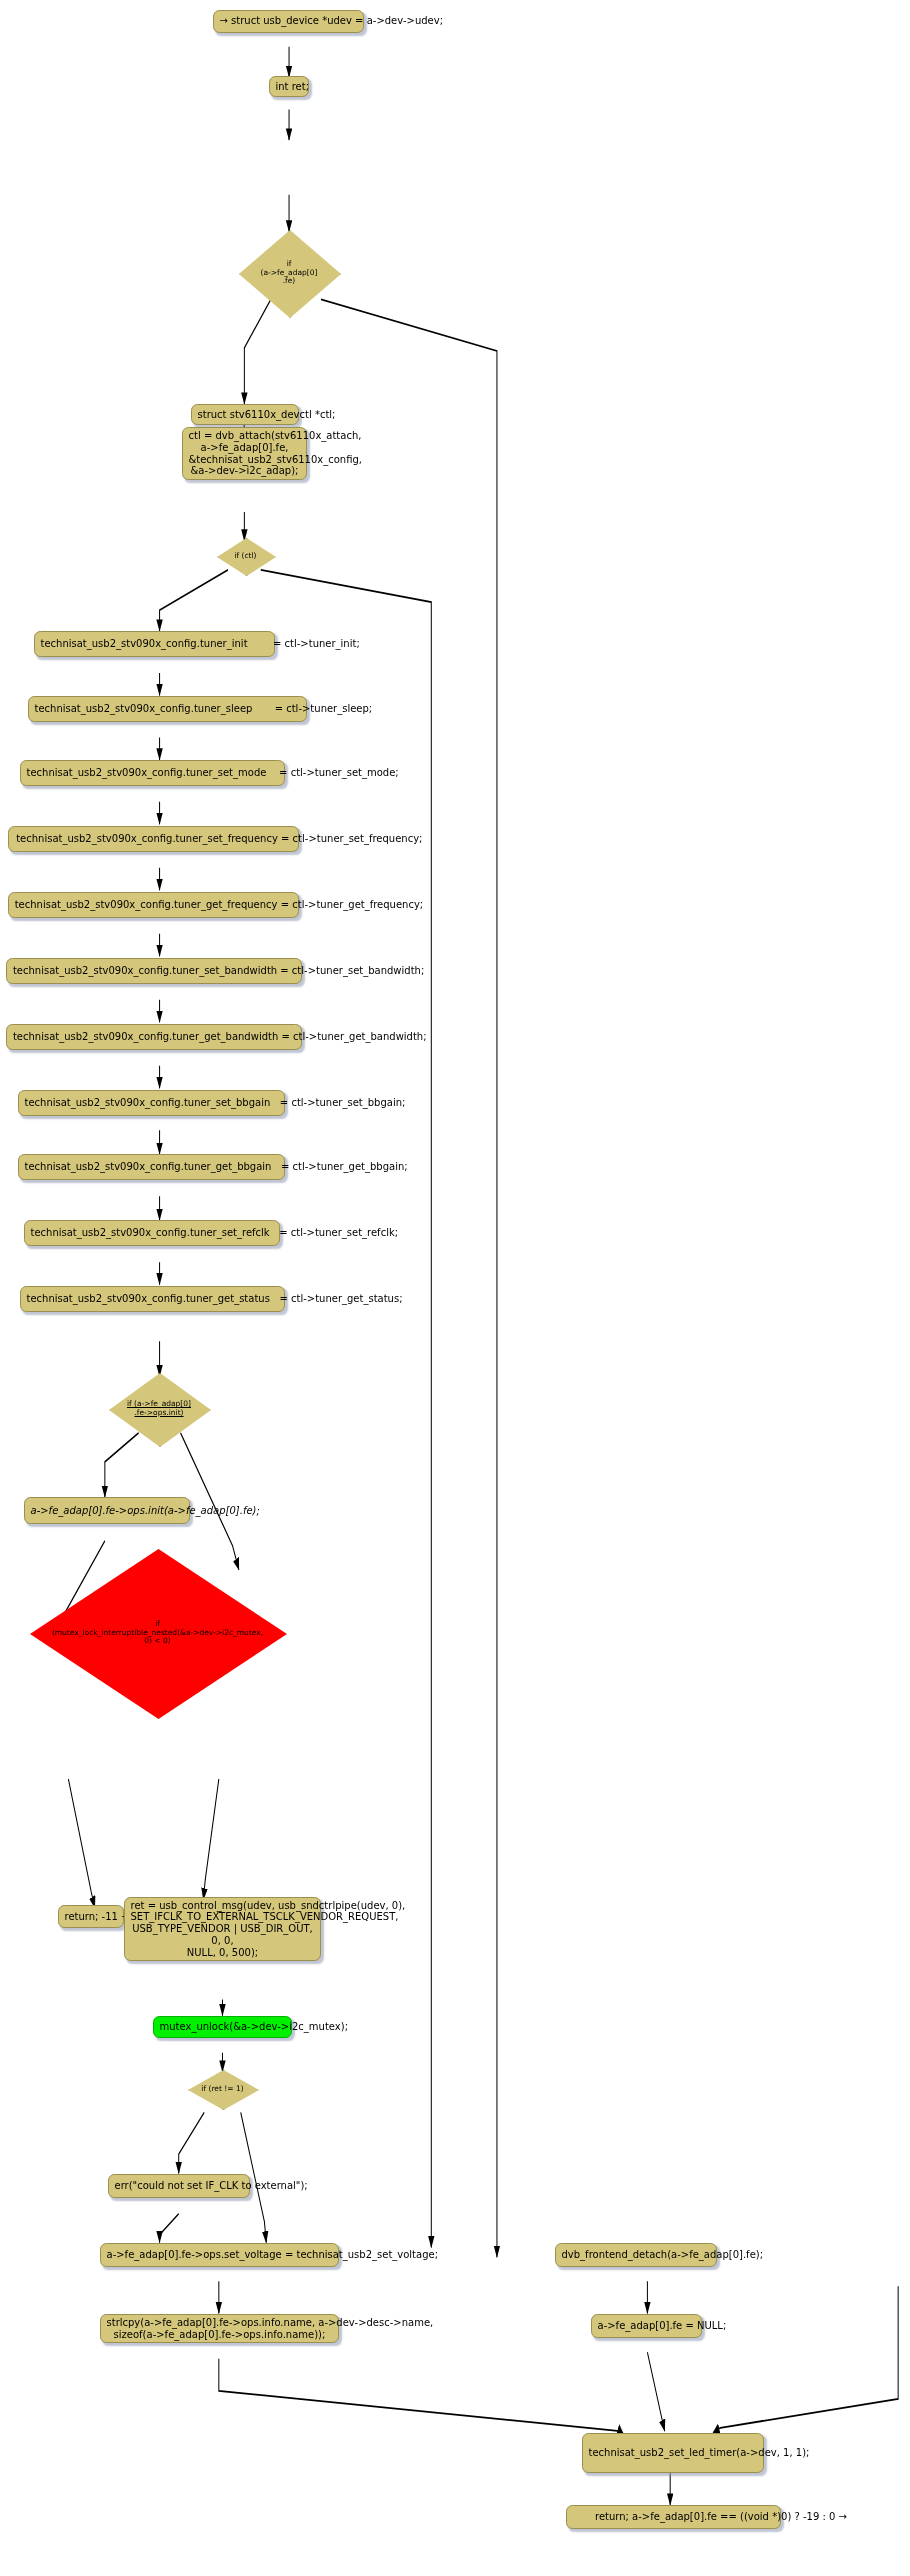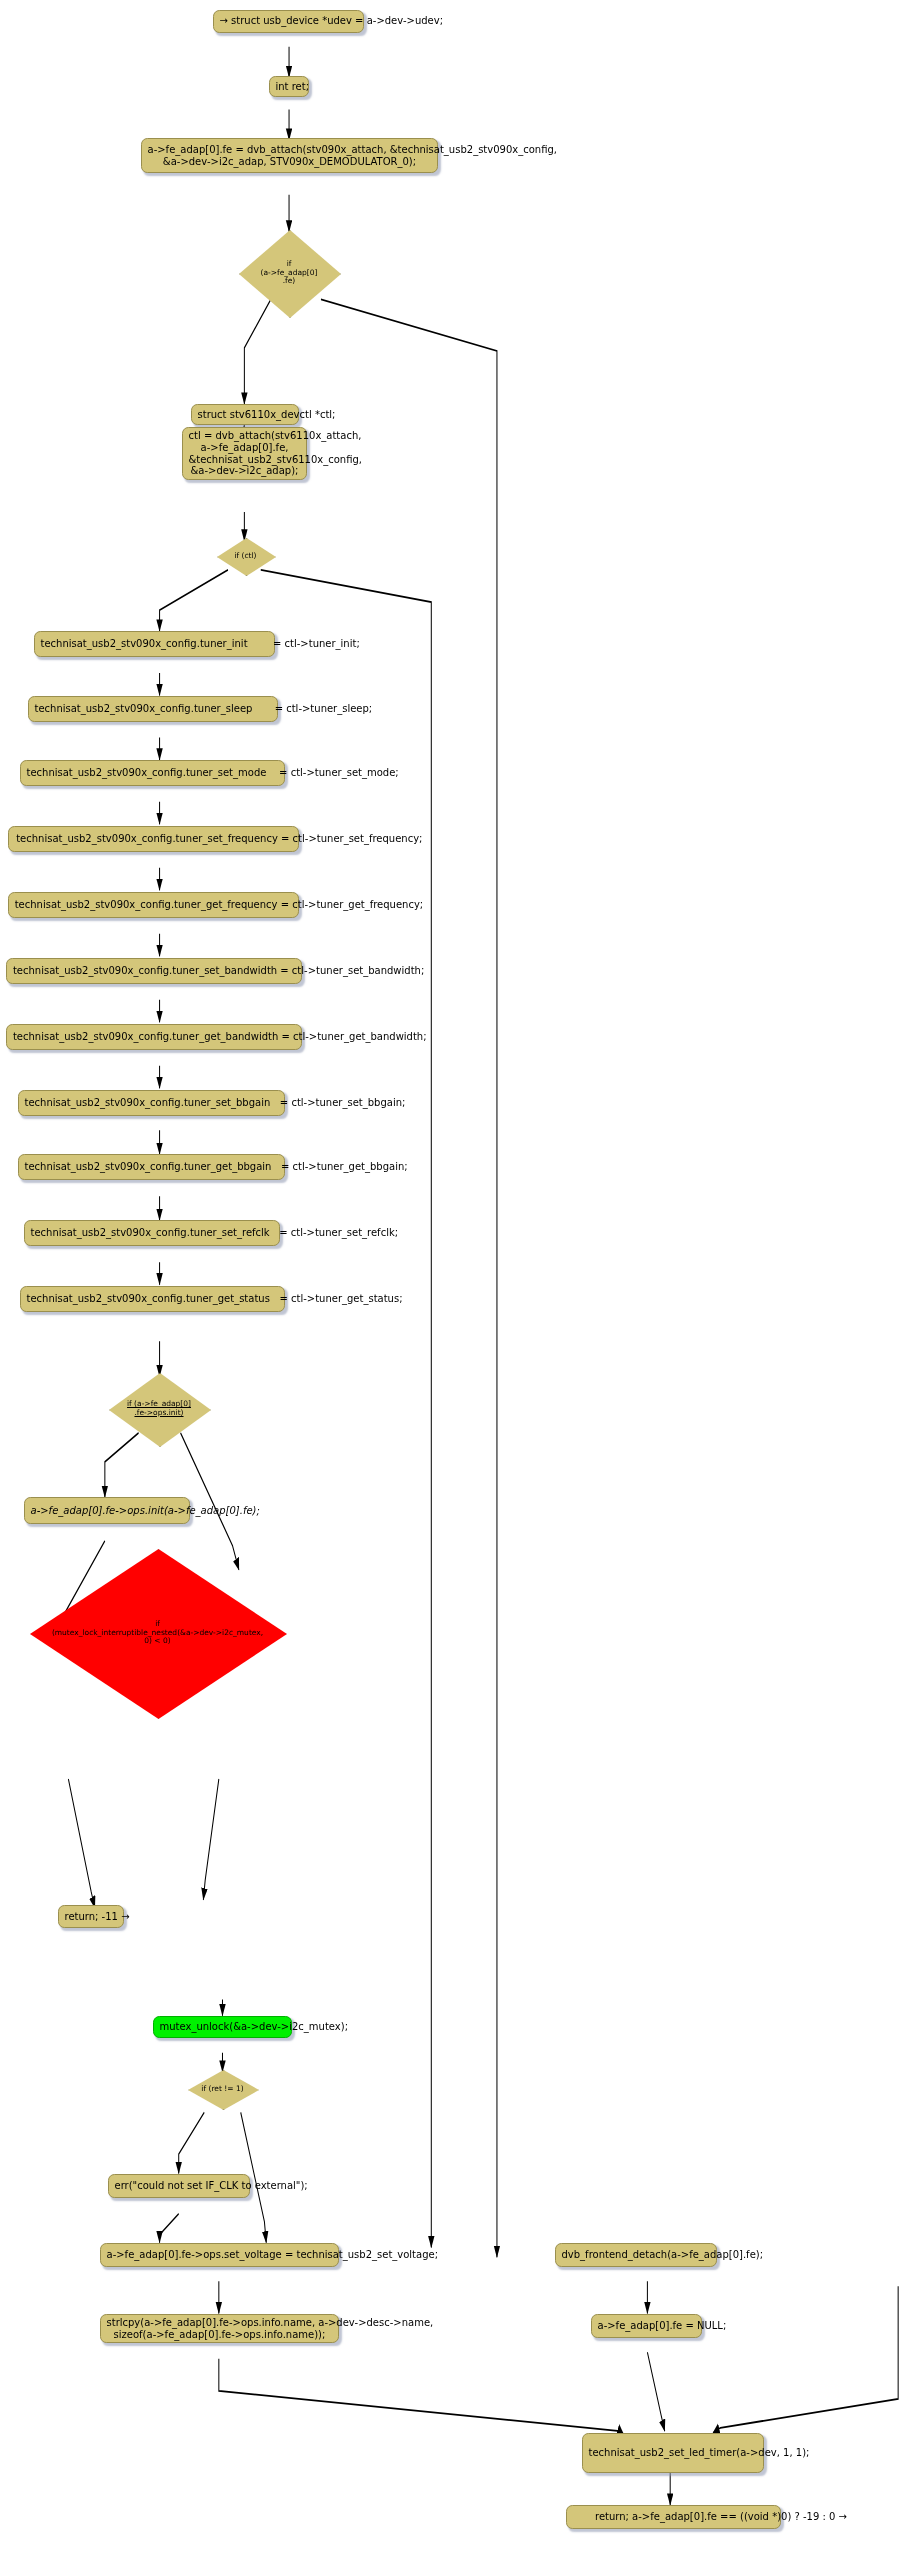--- a/index.html
+++ b/index.html
@@ -171,24 +171,20 @@
   </svg>
 
   <div class="node box" style="left: 213px; top: 9.7px; width: 151px; height: 23px;">
     <span class="blabel">→ struct usb_device *udev = a-&gt;dev-&gt;udev;</span>
   </div>
 
   <div class="node box" style="left: 269px; top: 76px; width: 40px; height: 21px;">
     <span class="blabel">int ret;</span>
   </div>
 
-  <div class="node box" style="left: 141px; top: 138px; width: 297px; height: 35px;">
-    <span class="blabel">a-&gt;fe_adap[0].fe = dvb_attach(stv090x_attach, &amp;technisat_usb2_stv090x_config,
-&amp;a-&gt;dev-&gt;i2c_adap, STV090x_DEMODULATOR_0);</span>
-  </div>
 
   <div class="node diamond" style="left: 239px; top: 230px; width: 100px; height: 86px;">
     <div class="dshape"></div>
     <span class="dlabel">if
 (a-&gt;fe_adap[0]
 .fe)</span>
   </div>
 
   <div class="node box" style="left: 191px; top: 404px; width: 108px; height: 21px;">
     <span class="blabel">struct stv6110x_devctl *ctl;</span>
@@ -203,21 +199,21 @@
 
   <div class="node diamond" style="left: 217px; top: 538px; width: 57px; height: 36px;">
     <div class="dshape"></div>
     <span class="dlabel">if (ctl)</span>
   </div>
 
   <div class="node box" style="left: 34px; top: 631px; width: 241px; height: 26px;">
     <span class="blabel">technisat_usb2_stv090x_config.tuner_init        = ctl-&gt;tuner_init;</span>
   </div>
 
-  <div class="node box" style="left: 28px; top: 696px; width: 250px; height: 26px;">
+  <div class="node box" style="left: 28px; top: 696px; width: 279px; height: 26px;">
     <span class="blabel">technisat_usb2_stv090x_config.tuner_sleep       = ctl-&gt;tuner_sleep;</span>
   </div>
 
   <div class="node box" style="left: 20px; top: 760px; width: 265px; height: 26px;">
     <span class="blabel">technisat_usb2_stv090x_config.tuner_set_mode    = ctl-&gt;tuner_set_mode;</span>
   </div>
 
   <div class="node box" style="left: 8.2px; top: 826px; width: 291px; height: 26px; padding-left: 7px;">
     <span class="blabel">technisat_usb2_stv090x_config.tuner_set_frequency = ctl-&gt;tuner_set_frequency;</span>
   </div>
@@ -264,20 +260,27 @@
     <div class="dshape"></div>
     <span class="dlabel">if
 (mutex_lock_interruptible_nested(&amp;a-&gt;dev-&gt;i2c_mutex,
 0) &lt; 0)</span>
   </div>
 
   <div class="node box" style="left: 58px; top: 1905px; width: 66px; height: 23px;">
     <span class="blabel">return; -11 →</span>
   </div>
 
+  <div class="node box" style="left: 124px; top: 1897px; width: 197px; height: 64px;">
+    <span class="blabel">ret = usb_control_msg(udev, usb_sndctrlpipe(udev, 0),
+SET_IFCLK_TO_EXTERNAL_TSCLK_VENDOR_REQUEST,
+USB_TYPE_VENDOR | USB_DIR_OUT,
+0, 0,
+NULL, 0, 500);</span>
+  </div>
 
   <div class="node box green" style="left: 153px; top: 2016px; width: 139px; height: 22px;">
     <span class="blabel">mutex_unlock(&amp;a-&gt;dev-&gt;i2c_mutex);</span>
   </div>
 
   <div class="node diamond" style="left: 188px; top: 2070px; width: 69px; height: 38px;">
     <div class="dshape"></div>
     <span class="dlabel">if (ret != 1)</span>
   </div>
 

